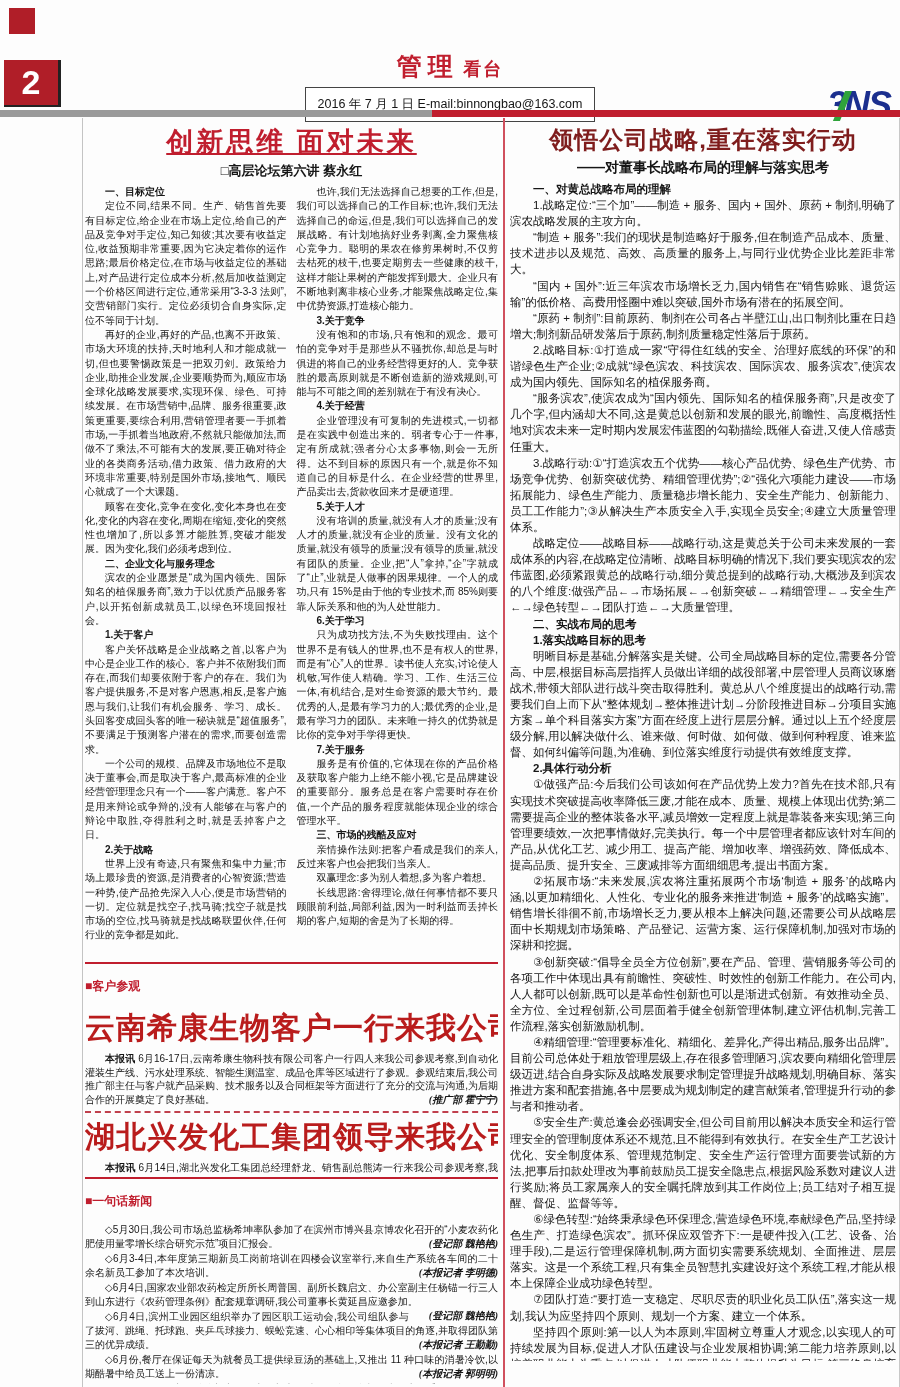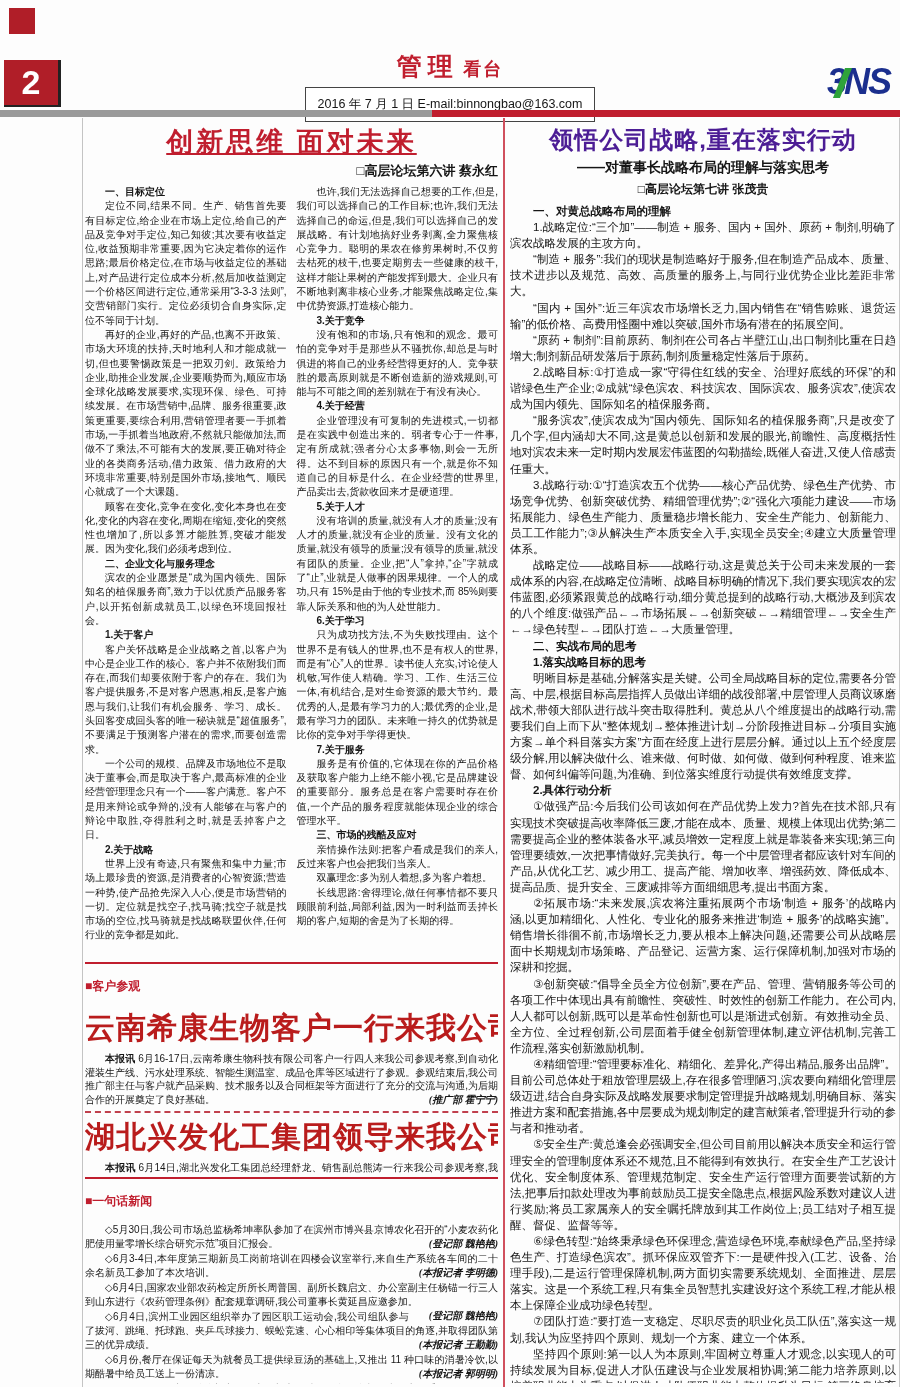--- a/index.html
+++ b/index.html
@@ -8,53 +8,53 @@
   
   .corner-square{position:absolute;left:9px;top:8px;width:26px;height:26px;background:#b01e28;}
   .pagenum{position:absolute;left:4px;top:60px;width:54px;height:45px;background:#b01e28;color:#fff;
            font-size:34px;font-weight:bold;display:flex;align-items:center;justify-content:center;
            border-right:3px solid #222;border-bottom:2px solid #222;}
   .masthead{position:absolute;left:0;top:50px;width:900px;text-align:center;}
   .mast-title{color:#c01e2e;font-weight:bold;}
   .mast-main{font-size:25px;letter-spacing:6px;}
   .mast-sub{font-size:18px;letter-spacing:2px;}
   .datebox{display:inline-block;border:1px solid #444;padding:8px 12px;font-size:12.5px;margin-top:4px;background:#fff;}
-  .logo{position:absolute;right:10px;top:61px;font-style:italic;font-weight:900;font-size:36px;
+  .logo{position:absolute;right:10px;top:84px;font-style:italic;font-weight:900;font-size:36px;
         color:#1b2f8e;letter-spacing:-2px;}
   .logo .slash{display:inline-block;width:7px;height:30px;background:#2fa33a;transform:skewX(-22deg);
                margin:0 -2px 0 -6px;vertical-align:-4px;}
   .header-rule{position:absolute;left:0;top:110px;width:900px;height:7px;
                background:linear-gradient(to right,#9a9a9a 0 48%,#c01e2e 48% 100%);}
   
   .content{position:absolute;left:85px;top:118px;width:815px;height:1269px;display:flex;}
   .content::before{content:"";position:absolute;left:-3px;top:0;bottom:0;width:1px;background:#c4c4c4;}
   .left-region{width:413px;}
   .divider-v{width:2px;background:#d0505e;margin:0 5px;}
   .right-region{flex:1;border-right:1px solid #c8c8c8;padding-right:3px;}
   
   .l-title{color:#c01e2e;font-weight:bold;font-size:27px;text-align:center;letter-spacing:3px;margin:6px 0 2px;text-decoration:underline;}
-  .l-byline{font-weight:bold;font-size:13px;text-align:right;margin-bottom:5px;}
+  .l-byline{font-weight:bold;font-size:13px;text-align:center;margin-bottom:5px;}
   .cols{column-count:2;column-gap:10px;height:772px;overflow:hidden;text-align:justify;
         font-size:10px;line-height:14.3px;}
   .cols p{margin:0;text-indent:2em;}
   .cols p.h{font-weight:bold;}
   
   .vis{border-top:2px solid #c01e2e;margin-top:5px;padding-top:1px;height:208px;overflow:hidden;}
   .sec-label{color:#c01e2e;font-weight:bold;font-size:12px;margin:13px 0;}
   .vis-article h2{font-family:"Liberation Serif","DejaVu Serif",serif;font-weight:bold;color:#b91c1c;
                   font-size:30px;text-align:center;margin:1px 0 3px;letter-spacing:1px;white-space:nowrap;}
   .vis-article .body{font-size:10px;line-height:13.6px;text-align:justify;text-indent:2em;margin:0;}
   .intro{font-weight:bold;}
   .sig{float:right;font-family:"Liberation Serif","DejaVu Serif",serif;font-style:italic;font-weight:bold;}
   .vis-article + .vis-article{border-top:2px dashed #c0404d;margin-top:5px;padding-top:3px;}
   
   .news{border-top:2px solid #c01e2e;margin-top:4px;padding-top:1px;height:204px;overflow:hidden;}
   .news-item{font-size:10px;line-height:14px;text-align:justify;text-indent:2em;margin:0 0 1px;}
   
-  .r-title{color:#4c1d95;font-weight:bold;font-size:24px;text-align:center;letter-spacing:1px;margin:6px 0 3px;white-space:nowrap;}
+  .r-title{color:#7f1d1d;font-weight:bold;font-size:24px;text-align:center;letter-spacing:1px;margin:6px 0 3px;white-space:nowrap;}
   .r-sub{font-weight:bold;font-size:14px;text-align:center;margin:0 0 4px;}
   .r-byline{font-weight:bold;font-size:12px;text-align:center;margin:0 0 5px;}
   .r-body{font-size:11.5px;line-height:16.1px;text-align:justify;height:1180px;overflow:hidden;}
   .r-body p{margin:0;text-indent:2em;}
   .r-body p.h{font-weight:bold;}
 </style>
 </head>
 <body>
 
 <div class="corner-square"></div>
@@ -139,21 +139,20 @@
     </div>
 
   </div>
 
   <div class="divider-v"></div>
 
   <div class="right-region">
     <div>
       <div class="r-title">领悟公司战略,重在落实行动</div>
       <div class="r-sub">——对董事长战略布局的理解与落实思考</div>
-      <div class="r-byline">□高层论坛第七讲 张茂贵</div>
       <div class="r-body">
 
       <p class="para h"><span>一、对黄总战略布局的理解</span></p>
           <p class="para p"><span>1.战略定位:“三个加”——制造 + 服务、国内 + 国外、原药 + 制剂,明确了滨农战略发展的主攻方向。</span></p>
           <p class="para p"><span>“制造 + 服务”:我们的现状是制造略好于服务,但在制造产品成本、质量、技术进步以及规范、高效、高质量的服务上,与同行业优势企业比差距非常大。</span></p>
           <p class="para p"><span>“国内 + 国外”:近三年滨农市场增长乏力,国内销售在“销售赊账、退货运输”的低价格、高费用怪圈中难以突破,国外市场有潜在的拓展空间。</span></p>
           <p class="para p"><span>“原药 + 制剂”:目前原药、制剂在公司各占半壁江山,出口制剂比重在日趋增大;制剂新品研发落后于原药,制剂质量稳定性落后于原药。</span></p>
           <p class="para p"><span>2.战略目标:①打造成一家“守得住红线的安全、治理好底线的环保”的和谐绿色生产企业;②成就“绿色滨农、科技滨农、国际滨农、服务滨农”,使滨农成为国内领先、国际知名的植保服务商。</span></p>
           <p class="para p"><span>“服务滨农”,使滨农成为“国内领先、国际知名的植保服务商”,只是改变了几个字,但内涵却大不同,这是黄总以创新和发展的眼光,前瞻性、高度概括性地对滨农未来一定时期内发展宏伟蓝图的勾勒描绘,既催人奋进,又使人倍感责任重大。</span></p>
           <p class="para p"><span>3.战略行动:①“打造滨农五个优势——核心产品优势、绿色生产优势、市场竞争优势、创新突破优势、精细管理优势”;②“强化六项能力建设——市场拓展能力、绿色生产能力、质量稳步增长能力、安全生产能力、创新能力、员工工作能力”;③从解决生产本质安全入手,实现全员安全;④建立大质量管理体系。</span></p>

